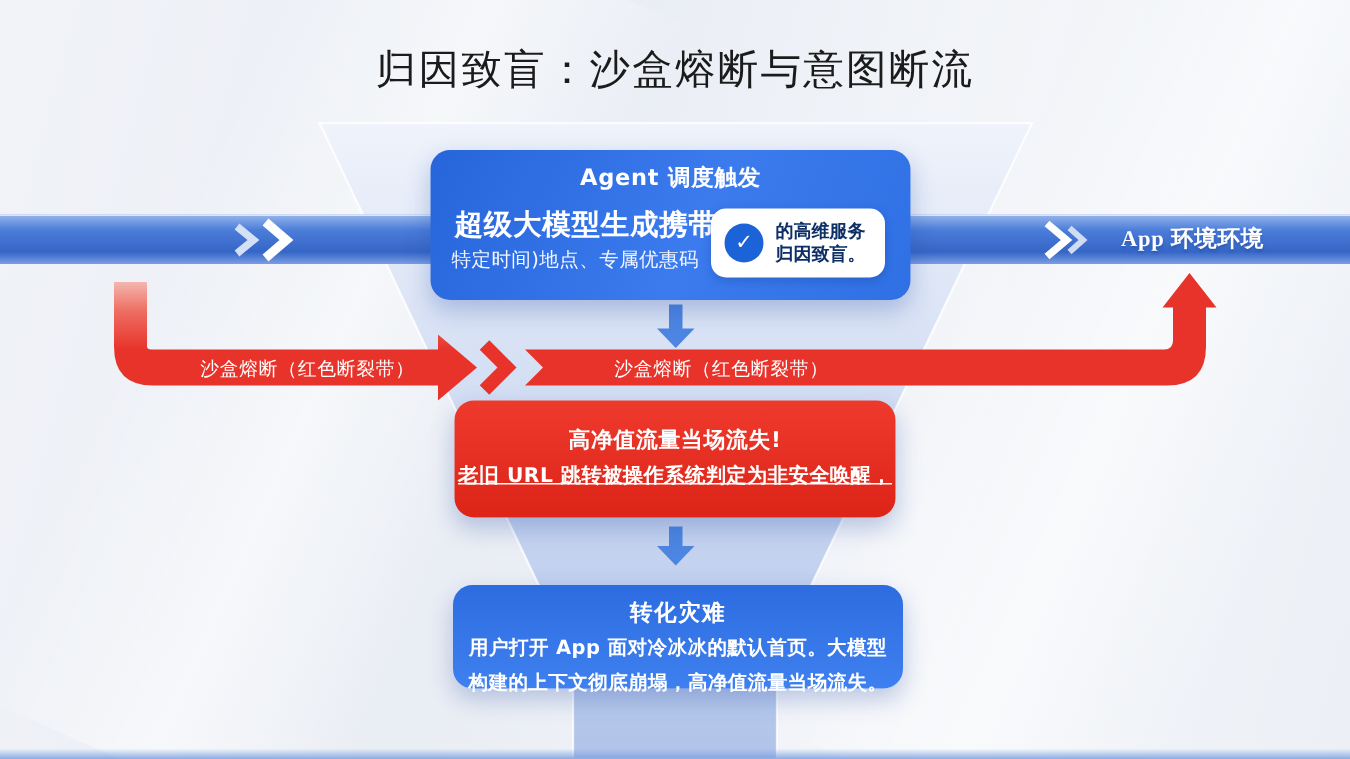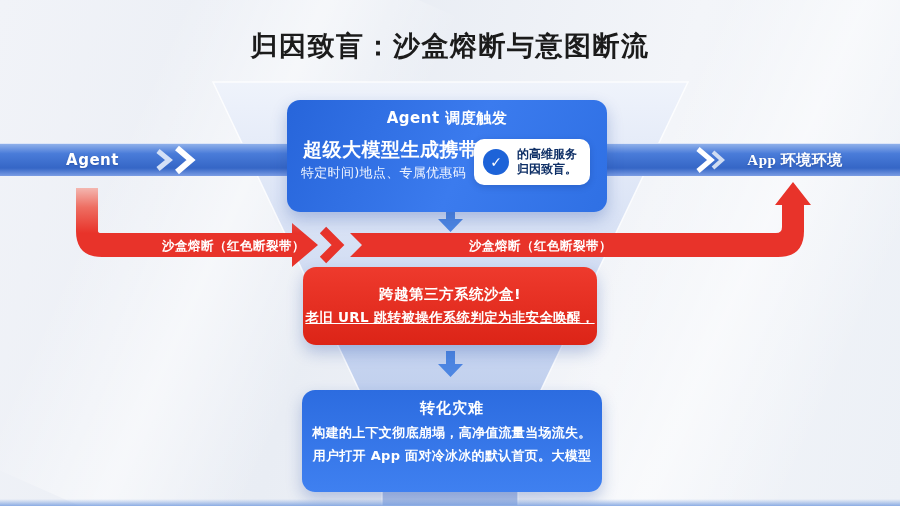--- a/index.html
+++ b/index.html
@@ -4,76 +4,76 @@
 <style>
   html,body{margin:0;padding:0;background:#dfe3ea;}
   .canvas{
     position:relative;width:900px;height:506px;overflow:hidden;
     font-family:"DejaVu Sans","Liberation Sans",sans-serif;
     background:linear-gradient(105deg,#f1f3f8 0%,#e9edf4 38%,#f3f5f9 68%,#ecf0f6 100%);
   }
   .layer{position:absolute;left:0;top:0;width:900px;height:506px;pointer-events:none;}
   .title{
     position:absolute;left:0;top:28px;width:900px;text-align:center;
-    font-size:27px;font-weight:bold;color:#1b1b1b;letter-spacing:1.5px;z-index:6;
+    font-size:27px;font-weight:normal;color:#1b1b1b;letter-spacing:1.5px;z-index:6;
   }
   
   .flow-band{
     position:absolute;left:0;top:143px;width:900px;height:32px;z-index:2;
     background:linear-gradient(180deg,#8fb0ea 0%,#4a7cd9 30%,#3566c6 75%,#7b9de4 100%);
     border-top:1px solid rgba(255,255,255,.75);
   }
   .band-label{
     position:absolute;top:0;height:32px;line-height:32px;text-align:center;
     color:#ffffff;font-size:15px;font-weight:bold;letter-spacing:.5px;
     text-shadow:0 1px 2px rgba(20,50,120,.35);
   }
   .band-label.left{left:35px;width:115px;}
   .band-label.right{left:715px;width:160px;font-family:Liberation Serif, serif;}
   
   
   .box{position:absolute;border-radius:13px;z-index:4;box-shadow:0 7px 16px rgba(30,70,160,.28);}
   .trigger-box{
-    left:287px;top:100px;width:320px;height:112px;
+    left:287px;top:100px;width:320px;height:100px;
     background:linear-gradient(115deg,#2765da 0%,#3b7bee 55%,#2f70e4 100%);
   }
   .trigger-title{position:absolute;left:0;top:9px;width:100%;text-align:center;
     color:#fff;font-size:15px;font-weight:bold;letter-spacing:.5px;}
   .trigger-line1{position:absolute;left:16px;top:37px;color:#fff;font-size:19px;font-weight:bold;letter-spacing:.5px;}
   .trigger-line2{position:absolute;left:14px;top:64px;color:#f2f6ff;font-size:13px;font-weight:500;letter-spacing:.3px;}
   .card{
     position:absolute;left:187px;top:39px;width:116px;height:46px;border-radius:10px;
     background:#ffffff;display:flex;align-items:center;padding-left:9px;box-sizing:border-box;
     box-shadow:0 2px 6px rgba(20,50,120,.25);
   }
   .check-circle{
     width:26px;height:26px;border-radius:50%;background:#1d63d8;flex:0 0 auto;
     display:flex;align-items:center;justify-content:center;
     color:#fff;font-size:14px;font-weight:bold;
   }
   .card-text{margin-left:8px;color:#0e2f66;font-size:12px;font-weight:bold;line-height:15px;}
   
   .red-band-label{
-    position:absolute;top:236px;height:20px;line-height:20px;text-align:right;z-index:3;
-    color:#fff;font-size:12.5px;font-weight:bold;letter-spacing:.5px;
+    position:absolute;top:236px;height:20px;line-height:20px;text-align:center;z-index:3;
+    color:#fff;font-size:12.5px;font-weight:normal;letter-spacing:.5px;
   }
   .red-band-label.l1{left:105px;width:200px;}
   .red-band-label.l2{left:350px;width:262px;}
   
   .alert-box{
     left:303px;top:267px;width:294px;height:78px;
     background:linear-gradient(180deg,#ee3a2d 0%,#dc2417 100%);
     display:flex;flex-direction:column;justify-content:center;align-items:center;
     color:#fff;text-align:center;
   }
   .alert-line1{font-size:14.5px;font-weight:bold;line-height:23px;letter-spacing:.5px;}
   .alert-line2,.alert-line3{font-size:13.5px;font-weight:bold;line-height:23px;letter-spacing:.3px;text-decoration:underline;}
   
   .result-box{
-    left:302px;top:390px;width:300px;height:102px;
+    left:302px;top:390px;width:300px;height:69px;
     background:linear-gradient(180deg,#2c6ce0 0%,#3f80f0 100%);
     color:#fff;text-align:center;
   }
   .result-title{margin-top:9px;font-size:15px;font-weight:bold;letter-spacing:1px;}
   .result-line{font-size:13px;font-weight:bold;line-height:23px;letter-spacing:.3px;}
   .result-body{margin-top:3px;}
   .bottom-strip{
     position:absolute;left:0;bottom:0;width:900px;height:7px;z-index:5;
     background:linear-gradient(180deg,rgba(120,150,220,0) 0%,#7aa0e0 100%);opacity:.85;
   }
@@ -97,21 +97,20 @@
         <stop offset="0.45" stop-color="#d2ddf3"></stop>
         <stop offset="1" stop-color="#b1c4e9"></stop>
       </linearGradient>
     </defs>
     <path d="M213,82 L688,82 L540,392 L518,392 L518,506 L382,506 L382,392 L360,392 Z" fill="url(#fg)" stroke="rgba(255,255,255,.8)" stroke-width="1.5"></path>
   </svg>
 
   <div class="title">归因致盲：沙盒熔断与意图断流</div>
 
   <div class="flow-band">
-    <div class="band-label left">Agent</div>
     <div class="band-label right">App 环境环境</div>
   </div>
 
   <svg class="layer" style="z-index:3;" viewBox="0 0 900 506">
     <defs>
       <linearGradient id="rf" gradientUnits="userSpaceOnUse" x1="0" y1="186" x2="0" y2="262">
         <stop offset="0" stop-color="#f4beb8"></stop>
         <stop offset="0.28" stop-color="#ee6e62"></stop>
         <stop offset="0.62" stop-color="#e8332a"></stop>
         <stop offset="1" stop-color="#e8332a"></stop>
@@ -145,26 +144,26 @@
     <div class="card">
       <div class="check-circle">✓</div>
       <div class="card-text">
         <div>的高维服务</div>
         <div>归因致盲。</div>
       </div>
     </div>
   </div>
 
   <div class="box alert-box">
-    <div class="alert-line1">跨越第三方系统沙盒!</div>
+    <div class="alert-line1">高净值流量当场流失!</div>
     <div class="alert-line2">老旧 URL 跳转被操作系统判定为非安全唤醒，</div>
   </div>
 
   <div class="box result-box">
     <div class="result-title">转化灾难</div>
     <div class="result-body">
+      <div class="result-line">用户打开 App 面对冷冰冰的默认首页。大模型</div>
       <div class="result-line">构建的上下文彻底崩塌，高净值流量当场流失。</div>
-      <div class="result-line">用户打开 App 面对冷冰冰的默认首页。大模型</div>
     </div>
   </div>
 
   <div class="bottom-strip"></div>
 </div>
 
 </body></html>

